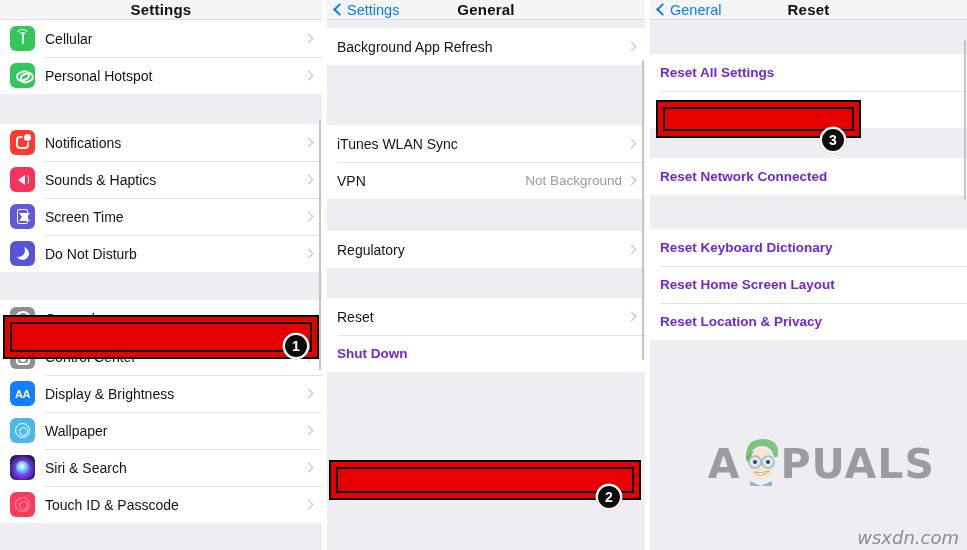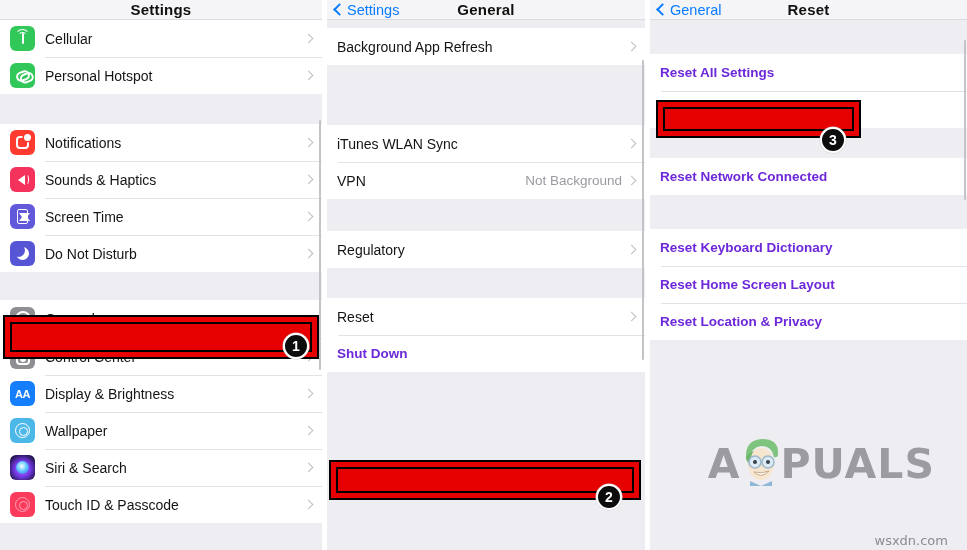--- a/index.html
+++ b/index.html
@@ -322,25 +322,26 @@
     font-family: "DejaVu Sans", sans-serif;
   }
   .wm-face {
     position: absolute;
     left: 30px; top: -6px;
     width: 46px; height: 52px;
     z-index: 4;
   }
   .wsxdn {
     position: absolute;
-    right: 19px; bottom: 2px;
-    font-size: 13px;
+    right: 8px; bottom: 2px;
+    font-size: 18px;
     color: #8b8b90;
     font-family: "DejaVu Sans", sans-serif;
     z-index: 6;
+    font-style: italic;
   }
 
   
   .scrollbar {
     position: absolute;
     right: 1px;
     width: 2.5px;
     background: #c3c3c8;
     border-radius: 2px;
     z-index: 2;

